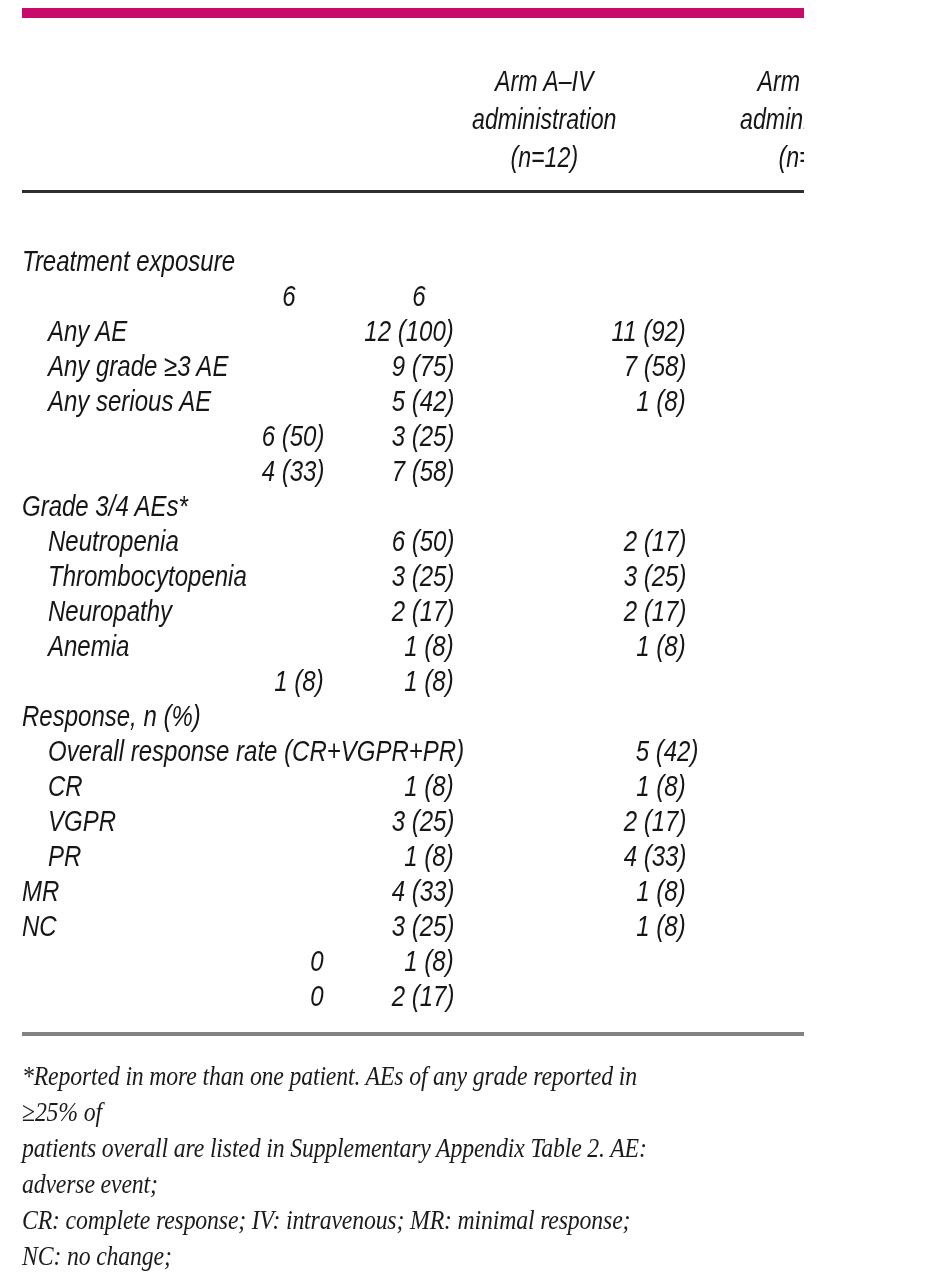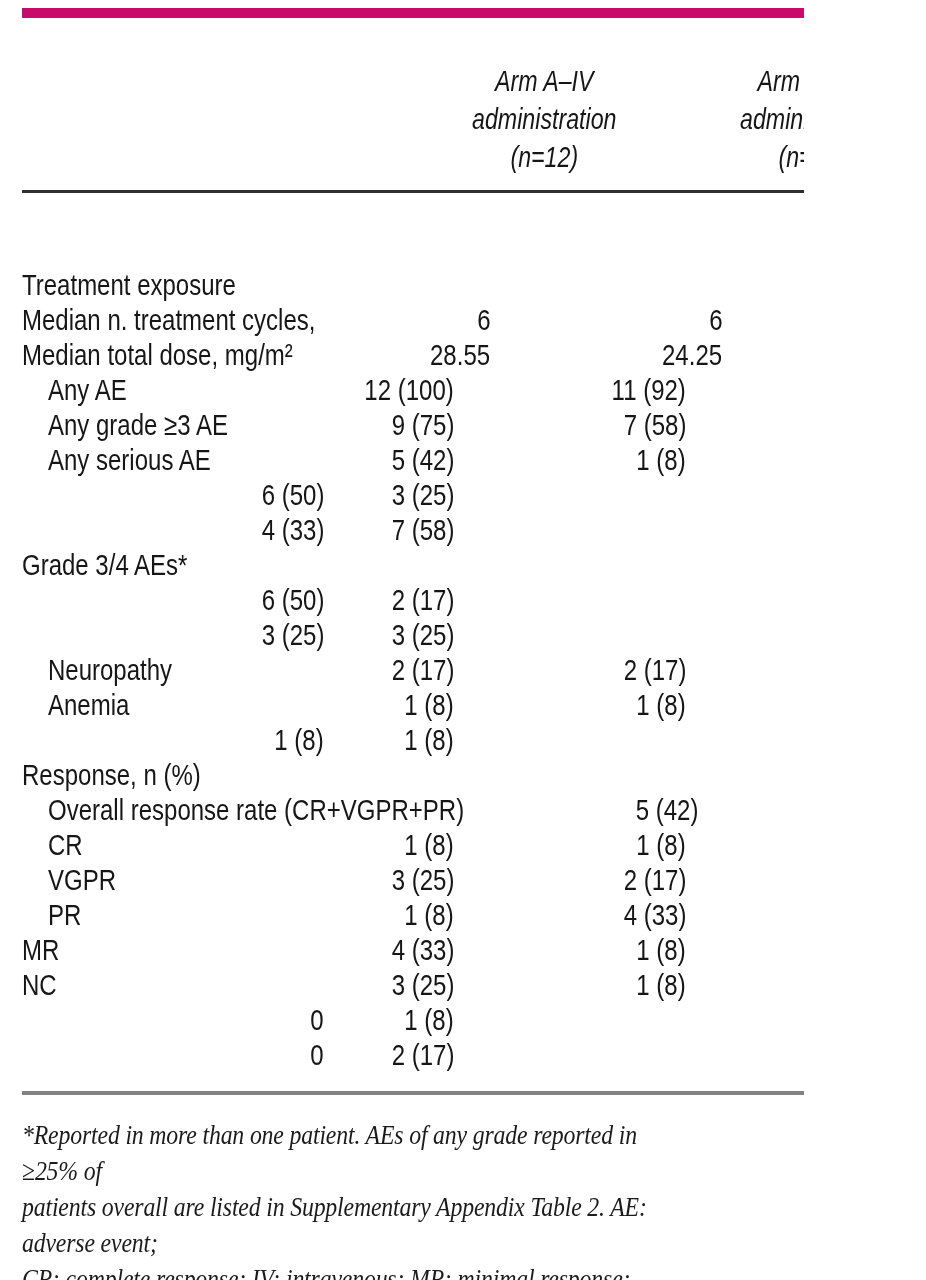--- a/index.html
+++ b/index.html
@@ -23,21 +23,21 @@
     font-style: italic; font-size: 29px; line-height: 38px;
     text-align: center;
   }
   .colhead-a { left: 424px; }
   .colhead-b { left: 692px; }
   .colhead .cond {
     display: inline-block; white-space: pre-line; text-align: center;
     transform: scaleX(0.80); transform-origin: 50% 0;
   }
 
-  .tbody { margin-top: 74px; padding: 0 118px 0 22px; }
+  .tbody { margin-top: 50px; padding: 0 118px 0 22px; font-style: italic; }
   .row {
     display: grid; grid-template-columns: 1fr 130px 232px;
     height: 35px; line-height: 35px; font-size: 30px; white-space: nowrap;
   }
   .cell { overflow: visible; }
   .cell.label.indent { padding-left: 26px; }
   .cell.label .cond {
     display: inline-block; transform: scaleX(0.80); transform-origin: 0 50%;
   }
   .cell.val { text-align: right; }
@@ -80,30 +80,24 @@
 
   <div class="tbody">
 
     <div class="row">
       <div class="cell label"><span class="cond">Treatment exposure</span></div>
       <div class="cell val"><span class="cond"></span></div>
       <div class="cell val"><span class="cond"></span></div>
     </div>
 
     <div class="row">
-      <div class="cell label"><span class="cond">Median n. treatment cycles,</span></div>
       <div class="cell val val-offset"><span class="cond">6</span></div>
       <div class="cell val val-offset"><span class="cond">6</span></div>
     </div>
 
-    <div class="row">
-      <div class="cell label"><span class="cond">Median total dose, mg/m²</span></div>
-      <div class="cell val"><span class="cond">28.55</span></div>
-      <div class="cell val"><span class="cond">24.25</span></div>
-    </div>
 
 
     <div class="row">
       <div class="cell label indent"><span class="cond">Any AE</span></div>
       <div class="cell val"><span class="cond">12 (100)</span></div>
       <div class="cell val"><span class="cond">11 (92)</span></div>
     </div>
 
     <div class="row">
       <div class="cell label indent"><span class="cond">Any grade ≥3 AE</span></div>
@@ -127,25 +121,27 @@
       <div class="cell val"><span class="cond">7 (58)</span></div>
     </div>
 
     <div class="row">
       <div class="cell label"><span class="cond">Grade 3/4 AEs*</span></div>
       <div class="cell val"><span class="cond"></span></div>
       <div class="cell val"><span class="cond"></span></div>
     </div>
 
     <div class="row">
+      <div class="cell label indent"><span class="cond">Neutropenia</span></div>
       <div class="cell val"><span class="cond">6 (50)</span></div>
       <div class="cell val"><span class="cond">2 (17)</span></div>
     </div>
 
     <div class="row">
+      <div class="cell label indent"><span class="cond">Thrombocytopenia</span></div>
       <div class="cell val"><span class="cond">3 (25)</span></div>
       <div class="cell val"><span class="cond">3 (25)</span></div>
     </div>
 
     <div class="row">
       <div class="cell label indent"><span class="cond">Neuropathy</span></div>
       <div class="cell val"><span class="cond">2 (17)</span></div>
       <div class="cell val"><span class="cond">2 (17)</span></div>
     </div>
 

